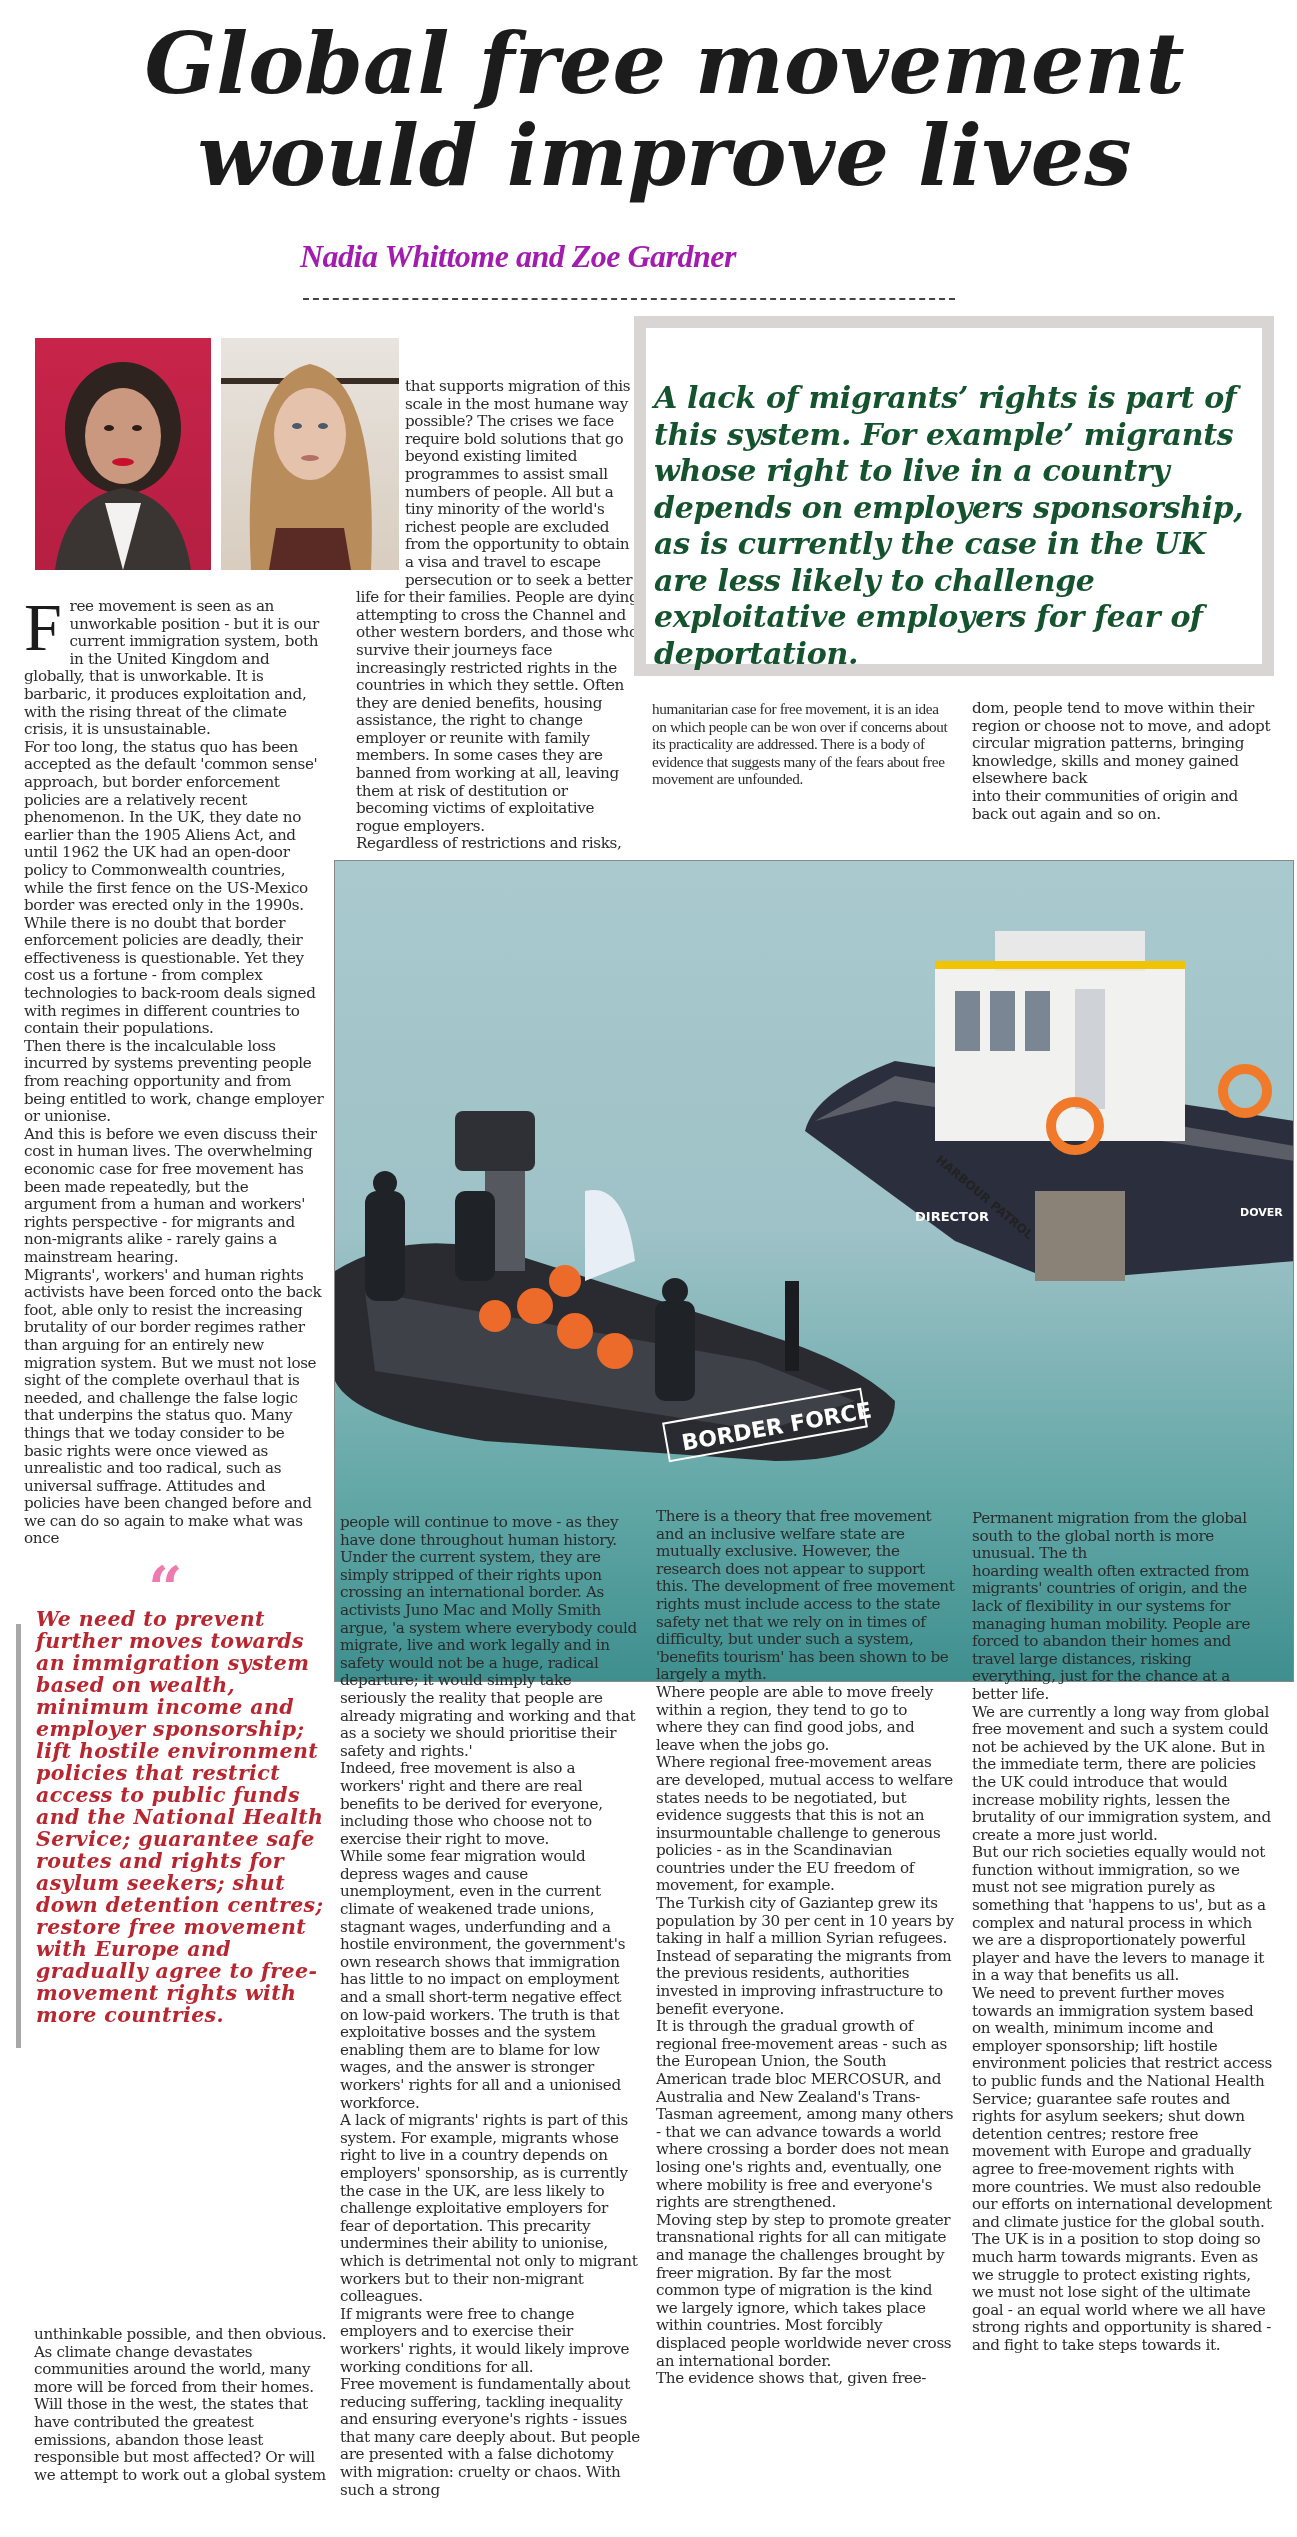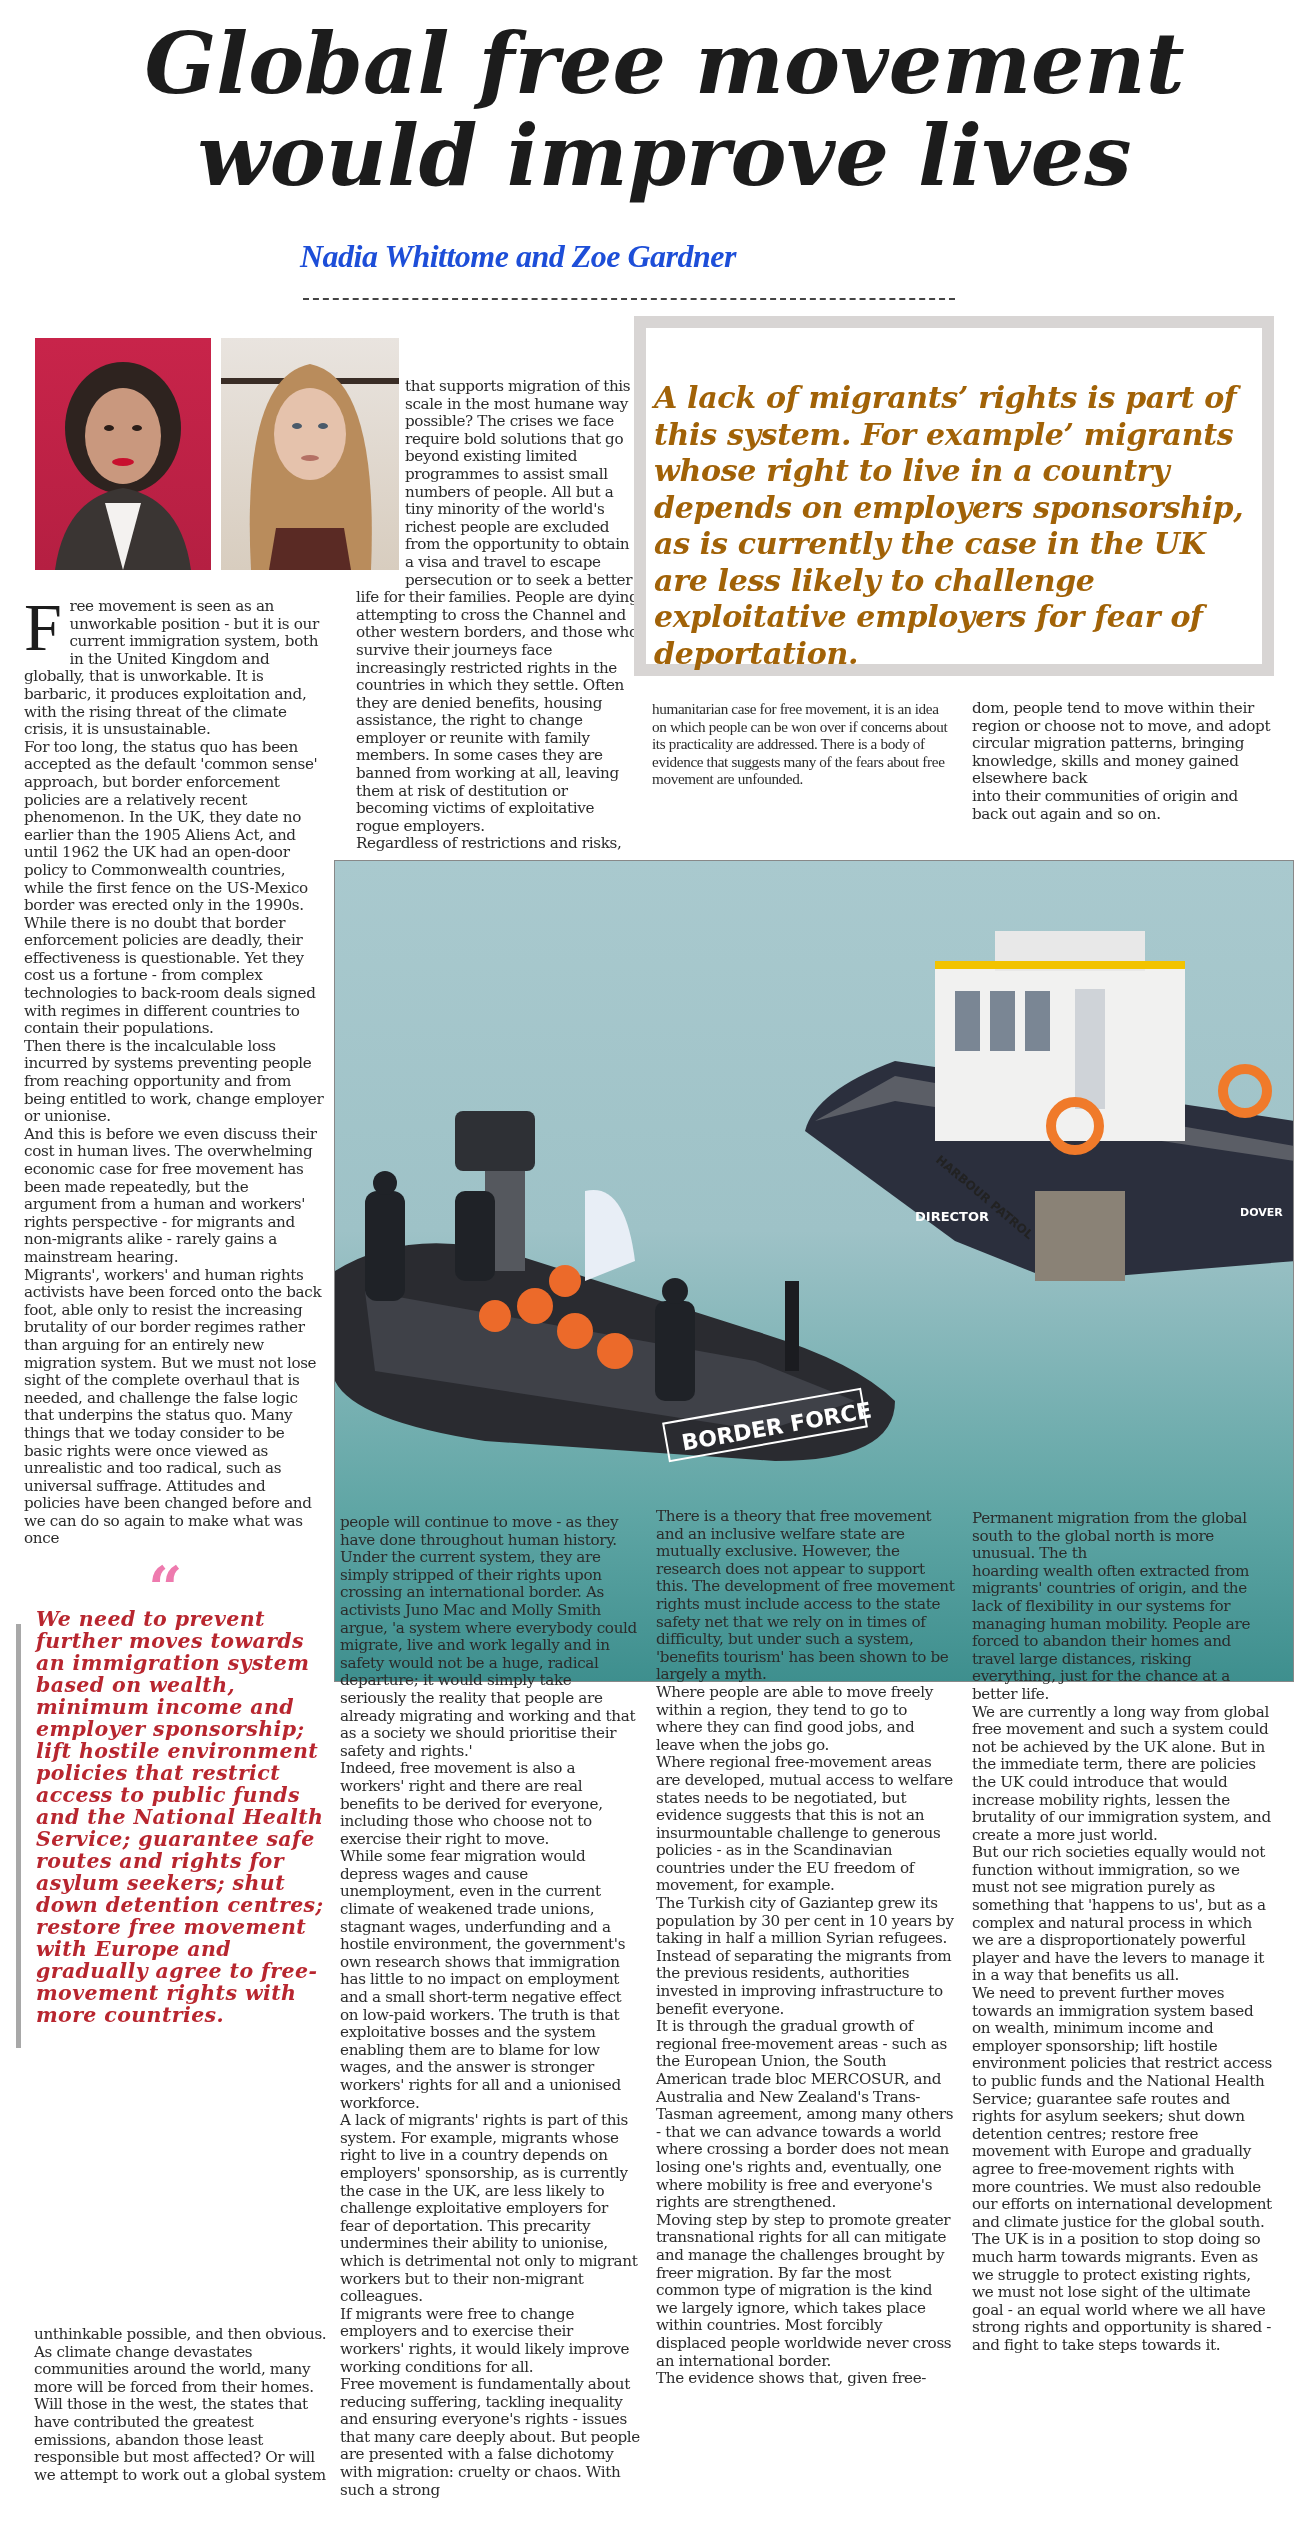--- a/index.html
+++ b/index.html
@@ -11,21 +11,21 @@
   .headline {
     position: absolute; left: 0; top: 18px; width: 1297px; text-align: center;
     font-family: "DejaVu Serif", serif; font-style: italic; font-weight: bold;
     font-size: 84px; line-height: 92px; color: #1c1c1c; letter-spacing: 0px;
     transform: scaleX(1.0);
     padding-left: 32px;
   }
   .byline {
     position: absolute; left: 300px; top: 238px; width: 660px;
     font-family: "Liberation Serif", serif; font-style: italic; font-weight: bold;
-    font-size: 32px; color: #1d4ed8; letter-spacing: -0.5px;
+    font-size: 32px; color: #a21caf; letter-spacing: -0.5px;
   }
   .byline-rule {
     position: absolute; left: 303px; top: 298px; width: 652px; height: 0;
     border-top: 2px dashed #444;
   }
   .photo {
     position: absolute; overflow: hidden;
   }
   .photo-1 { left: 35px; top: 338px; width: 176px; height: 232px;
     background: linear-gradient(180deg, #c8244a 0%, #b51f42 100%); }
@@ -40,21 +40,21 @@
     float: left; font-family: "Liberation Serif", serif; font-size: 68px;
     line-height: 54px; margin: 2px 8px 0 0; color: #1c1c1c;
   }
   .pullquote-box {
     position: absolute; left: 634px; top: 316px; width: 640px; height: 360px;
     background: #d8d5d4; padding: 12px 12px;
   }
   .pullquote-inner {
     width: 100%; height: 100%; background: #fff; padding: 52px 4px 0 8px;
     font-family: "DejaVu Serif", serif; font-style: italic; font-weight: bold;
-    font-size: 30px; line-height: 36.5px; color: #a16207; letter-spacing: -0.3px;
+    font-size: 30px; line-height: 36.5px; color: #14532d; letter-spacing: -0.3px;
   }
   .ship-photo {
     position: absolute; left: 334px; top: 860px; width: 960px; height: 822px;
     background: linear-gradient(180deg, #a9c9ce 0%, #9ec2c7 45%, #5ea5a4 80%, #3e8f8e 100%);
     border: 1px solid #888; overflow: hidden;
   }
   .quote-mark {
     position: absolute; left: 148px; top: 1568px; font-family: "DejaVu Serif", serif;
     font-weight: bold; font-size: 60px; line-height: 40px; color: #ee7aae;
   }

